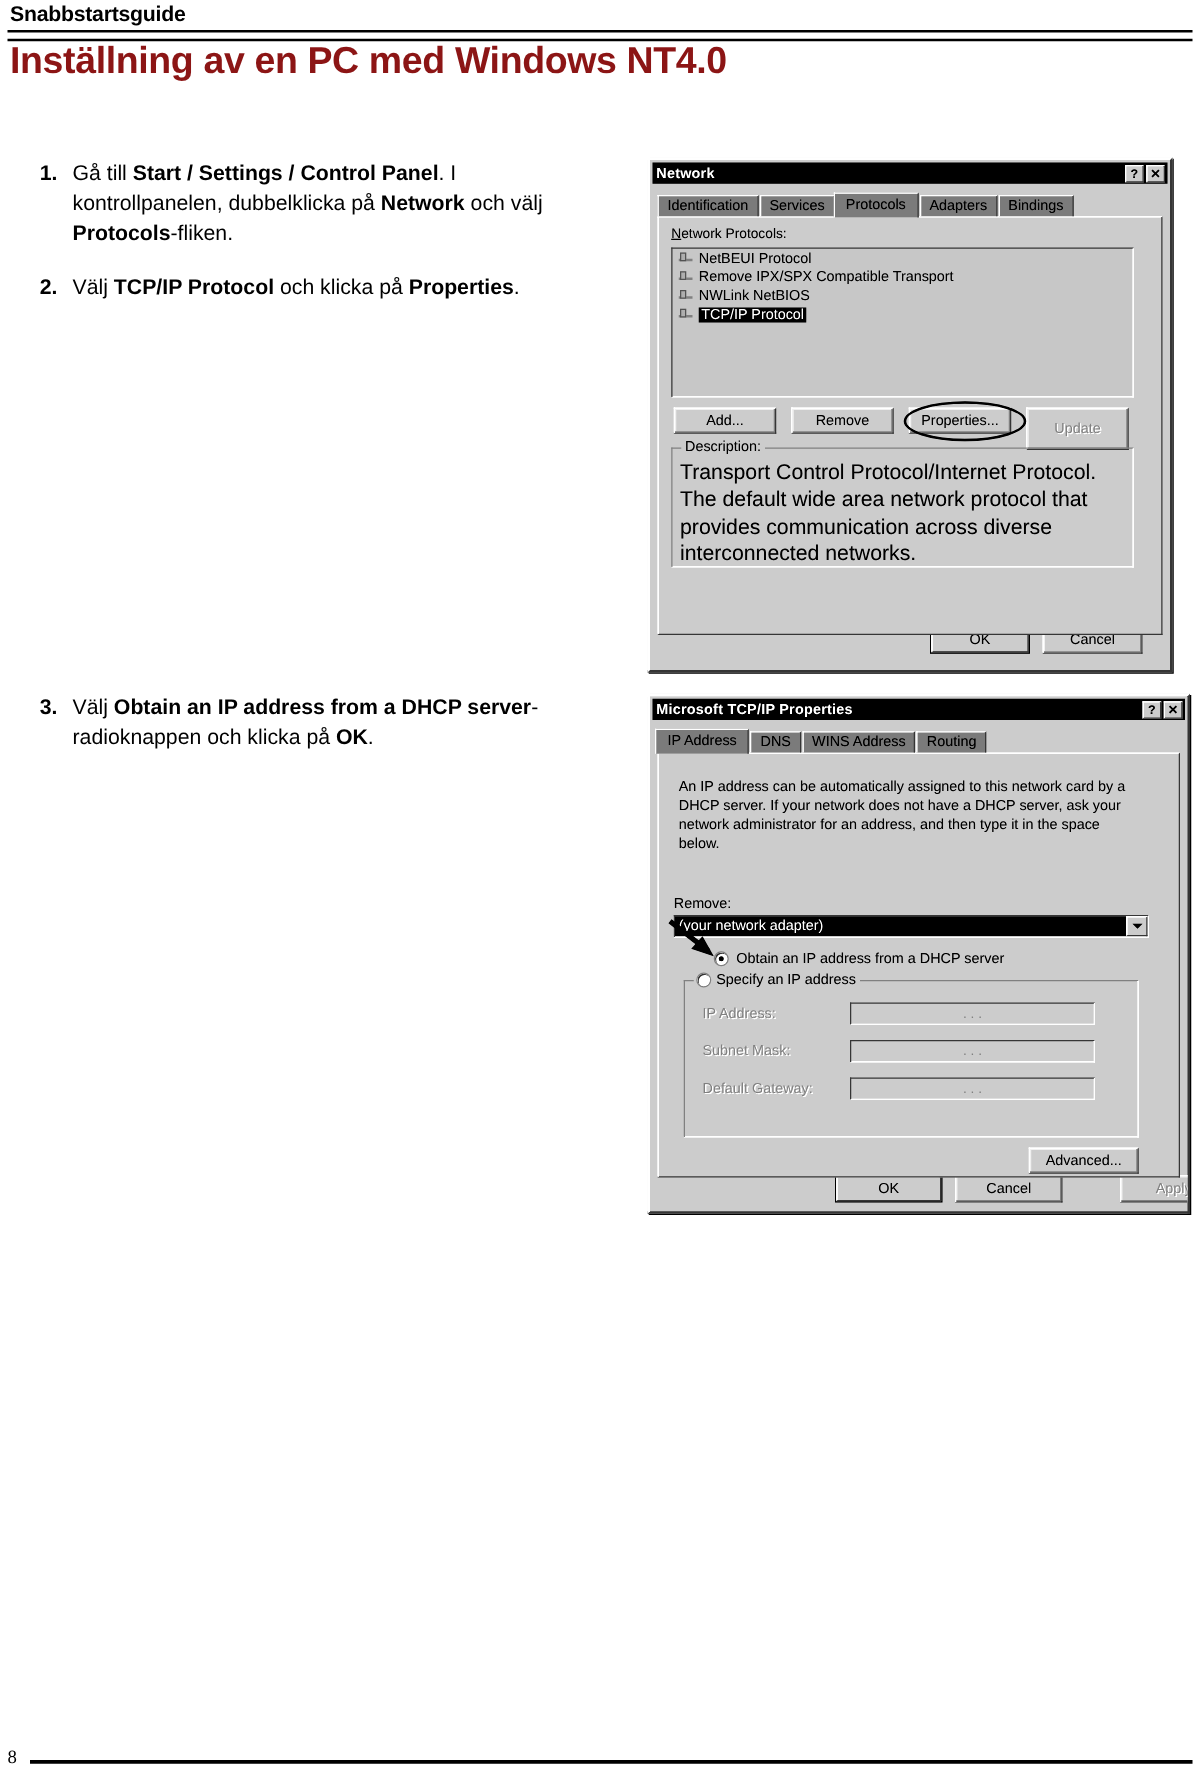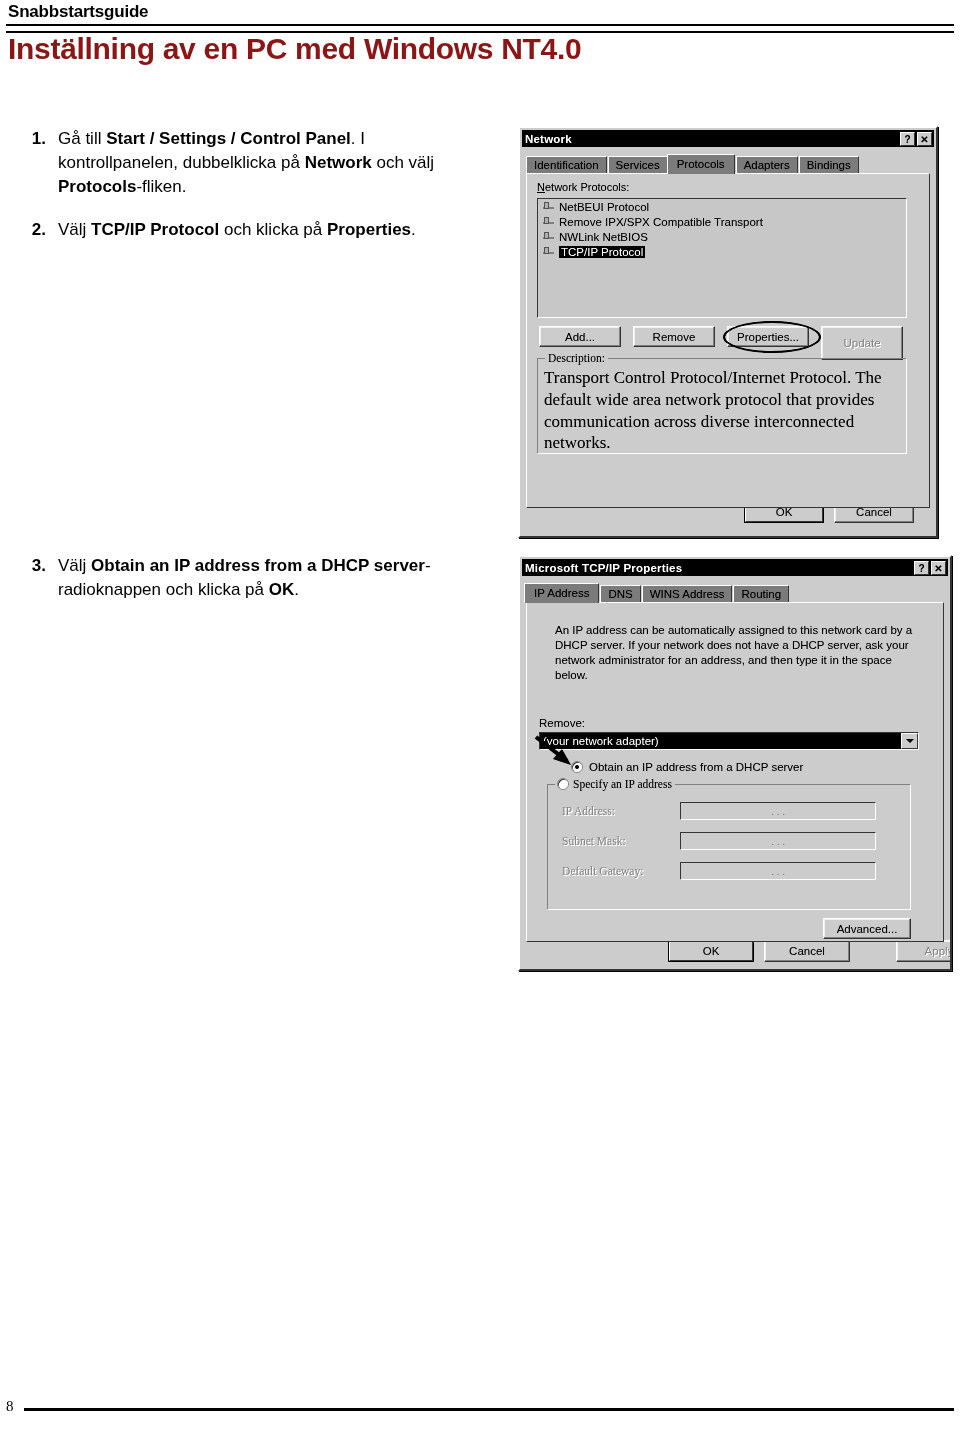--- a/index.html
+++ b/index.html
@@ -211,21 +211,20 @@
     display: flex; align-items: center; justify-content: center;
     box-sizing: border-box;
   }
   .grp {
     border-top: 1px solid #808080;
     border-left: 1px solid #808080;
     border-right: 1px solid #ffffff;
     border-bottom: 1px solid #ffffff;
     position: relative;
     box-sizing: border-box;
-    font-family: Liberation Serif, serif;
   }
   .grp > .grp-label {
     position: absolute;
     top: -7px;
     left: 7px;
     background: #c0c0c0;
     padding: 0 3px;
     font-size: 11.5px;
   }
   .u { text-decoration: underline; }
@@ -341,21 +340,20 @@
     border-top: 4px solid #000;
   }
   .desc-text {
     font-size: 17px;
     line-height: 1.28;
     padding: 4px 6px;
   }
   .info-text {
     font-size: 11.5px;
     line-height: 1.3;
-    margin-left: 12px;
   }
 
   
   .annot-ellipse {
     position: absolute;
     border: 2px solid #000;
     border-radius: 50%;
     pointer-events: none;
   }
   .annot-arrow { position: absolute; pointer-events: none; }

